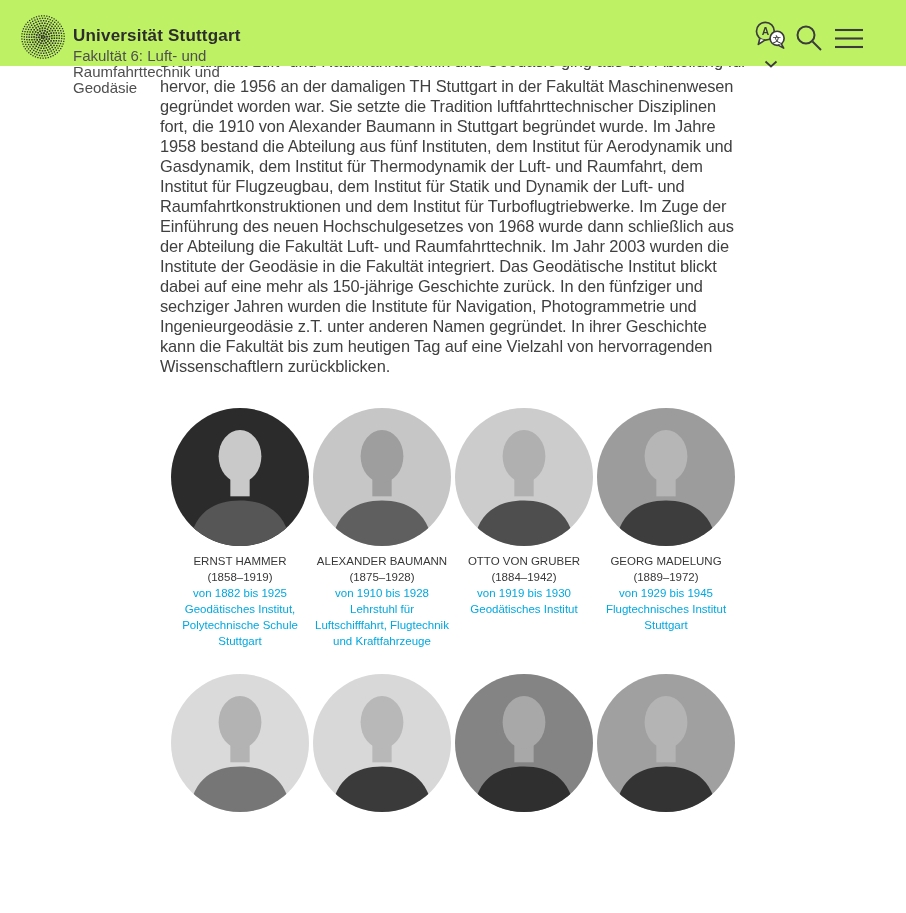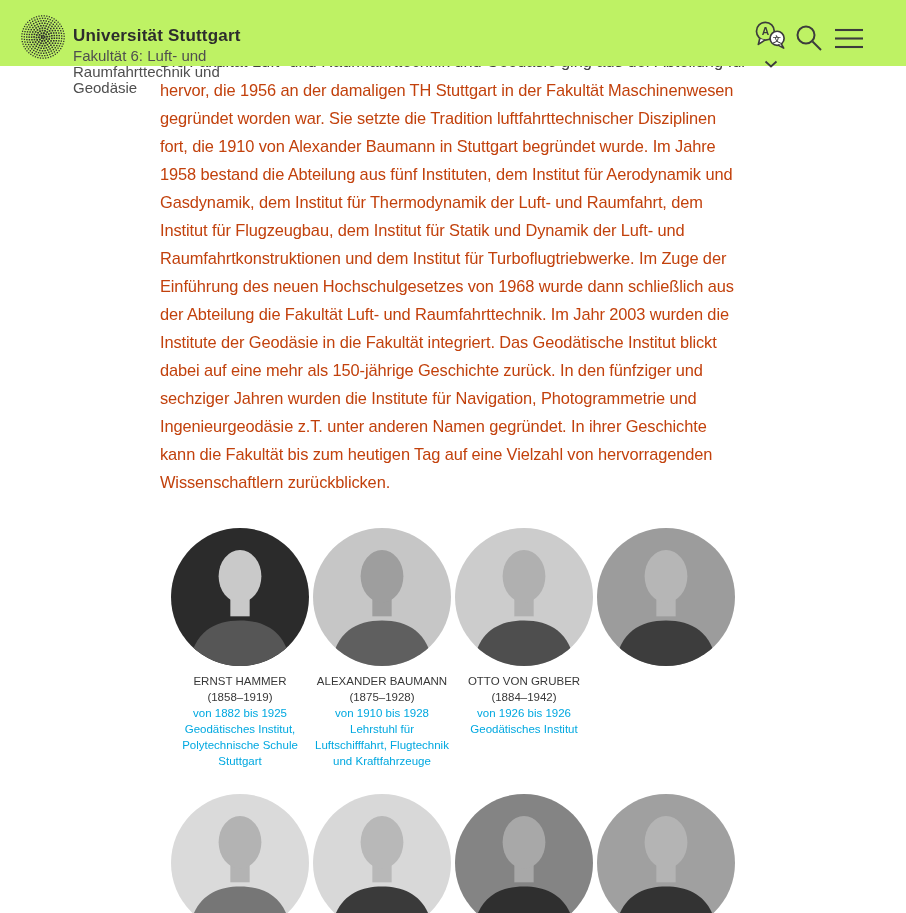--- a/index.html
+++ b/index.html
@@ -17,21 +17,21 @@
   .btn-language { left:751px; top:20px; width:40px; height:44px; text-align:center; }
   .btn-search   { left:794px; top:24px; width:30px; height:30px; }
   .btn-menu     { left:834px; top:27px; width:30px; height:24px; }
   .chev { display:block; margin:3px auto 0; }
 
   
   .content { width:586px; margin-left:160px; }
   .clipped-line { height:10px; overflow:hidden; position:relative; }
   .clipped-line span { position:absolute; left:0; top:-19px; display:block;
                        white-space:nowrap; font-size:16.4px; line-height:28px; color:#424242; }
-  .paragraph { font-size:16.4px; line-height:28px; color:#c2410c;
+  .paragraph { font-size:16.4px; line-height:20px; color:#404040;
                letter-spacing:-0.1px; text-align:left; hyphens:auto; }
 
   
   .figures { margin-left:9px; margin-top:32px;
              display:grid; grid-template-columns:repeat(4,142px); row-gap:25px; }
   .figure { text-align:center; }
   .portrait { width:138px; height:138px; border-radius:50%; overflow:hidden; margin:0 auto; }
   .portrait svg { display:block; width:100%; height:100%; }
   .caption { margin-top:7px; padding:0 3px; font-size:11.5px; font-weight:normal; line-height:16px; }
   .person-name, .person-dates { color:#383838; }
@@ -386,34 +386,40 @@
         <svg viewBox="0 0 100 100">
           <rect x="0" y="0" width="100" height="100" fill="#cccccc"></rect>
           <path d="M13,102 C15,76 31,67 50,67 C69,67 85,76 87,102 Z" fill="#4e4e4e"></path>
           <rect x="43" y="46" width="14" height="18" fill="#b0b0b0"></rect>
           <ellipse cx="50" cy="35" rx="15.5" ry="19" fill="#b0b0b0"></ellipse>
         </svg>
       </div>
       <figcaption class="caption">
         <div class="person-name">OTTO VON GRUBER</div>
         <div class="person-dates">(1884–1942)</div>
-        <div class="person-tenure">von 1926 bis 1926</div>
+        <div class="person-tenure">von 1919 bis 1930</div>
         <div class="person-institute">Geodätisches Institut</div>
       </figcaption>
     </figure>
 
     <figure class="figure">
       <div class="portrait">
         <svg viewBox="0 0 100 100">
           <rect x="0" y="0" width="100" height="100" fill="#9c9c9c"></rect>
           <path d="M13,102 C15,76 31,67 50,67 C69,67 85,76 87,102 Z" fill="#3d3d3d"></path>
           <rect x="43" y="46" width="14" height="18" fill="#b6b6b6"></rect>
           <ellipse cx="50" cy="35" rx="15.5" ry="19" fill="#b6b6b6"></ellipse>
         </svg>
       </div>
+      <figcaption class="caption">
+        <div class="person-name">GEORG MADELUNG</div>
+        <div class="person-dates">(1889–1972)</div>
+        <div class="person-tenure">von 1929 bis 1945</div>
+        <div class="person-institute">Flugtechnisches Institut Stuttgart</div>
+      </figcaption>
     </figure>
 
     <figure class="figure">
       <div class="portrait">
         <svg viewBox="0 0 100 100">
           <rect x="0" y="0" width="100" height="100" fill="#dadada"></rect>
           <path d="M13,102 C15,76 31,67 50,67 C69,67 85,76 87,102 Z" fill="#767676"></path>
           <rect x="43" y="46" width="14" height="18" fill="#b3b3b3"></rect>
           <ellipse cx="50" cy="35" rx="15.5" ry="19" fill="#b3b3b3"></ellipse>
         </svg>

